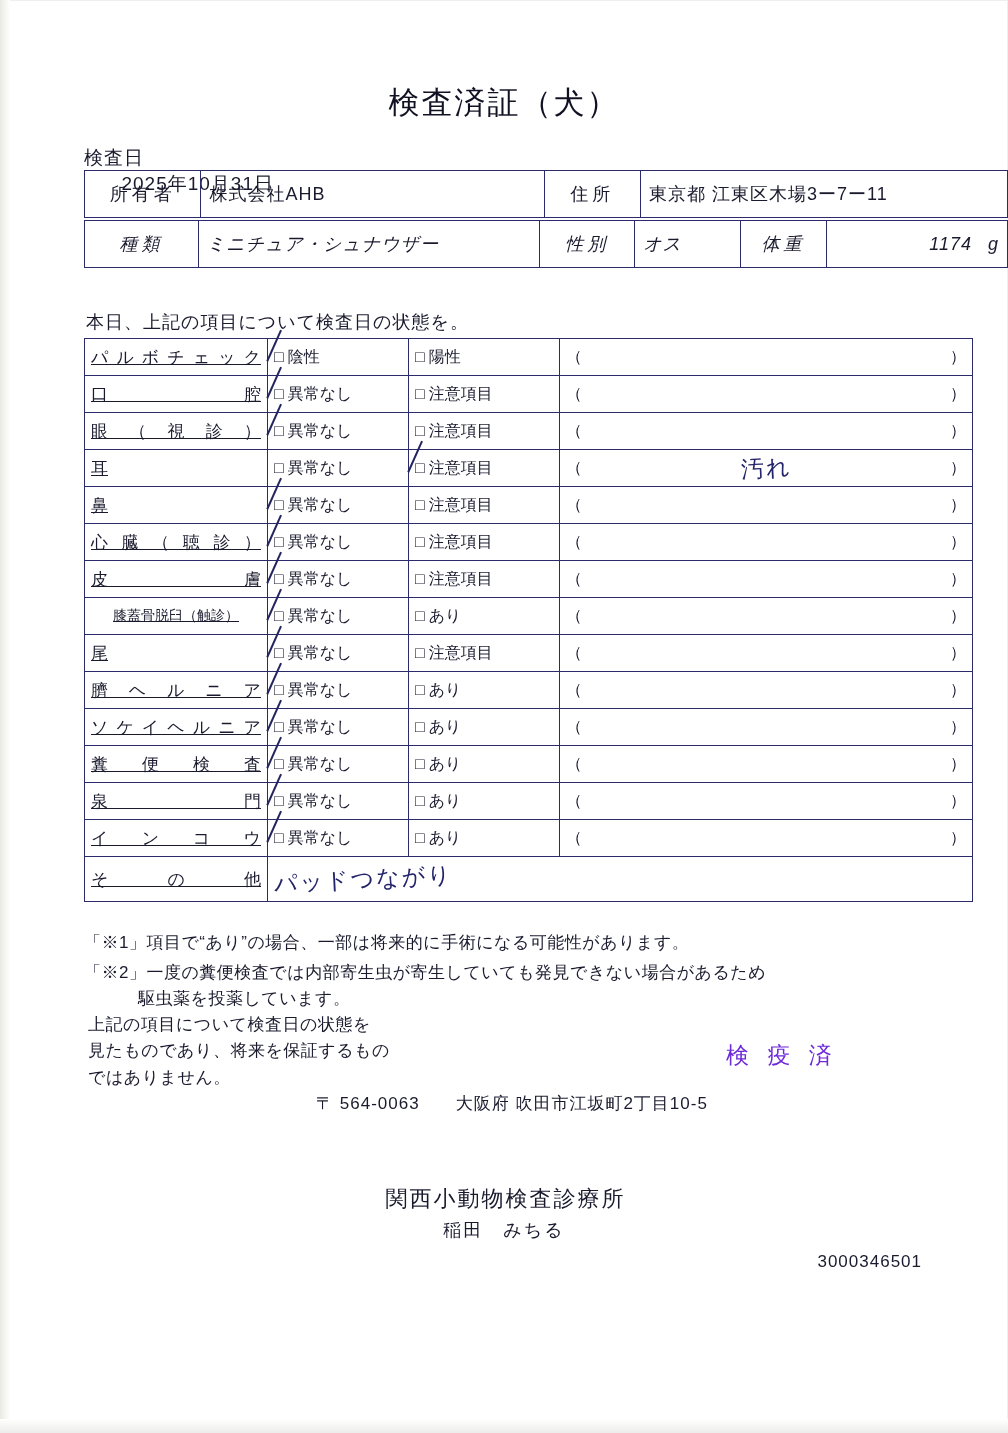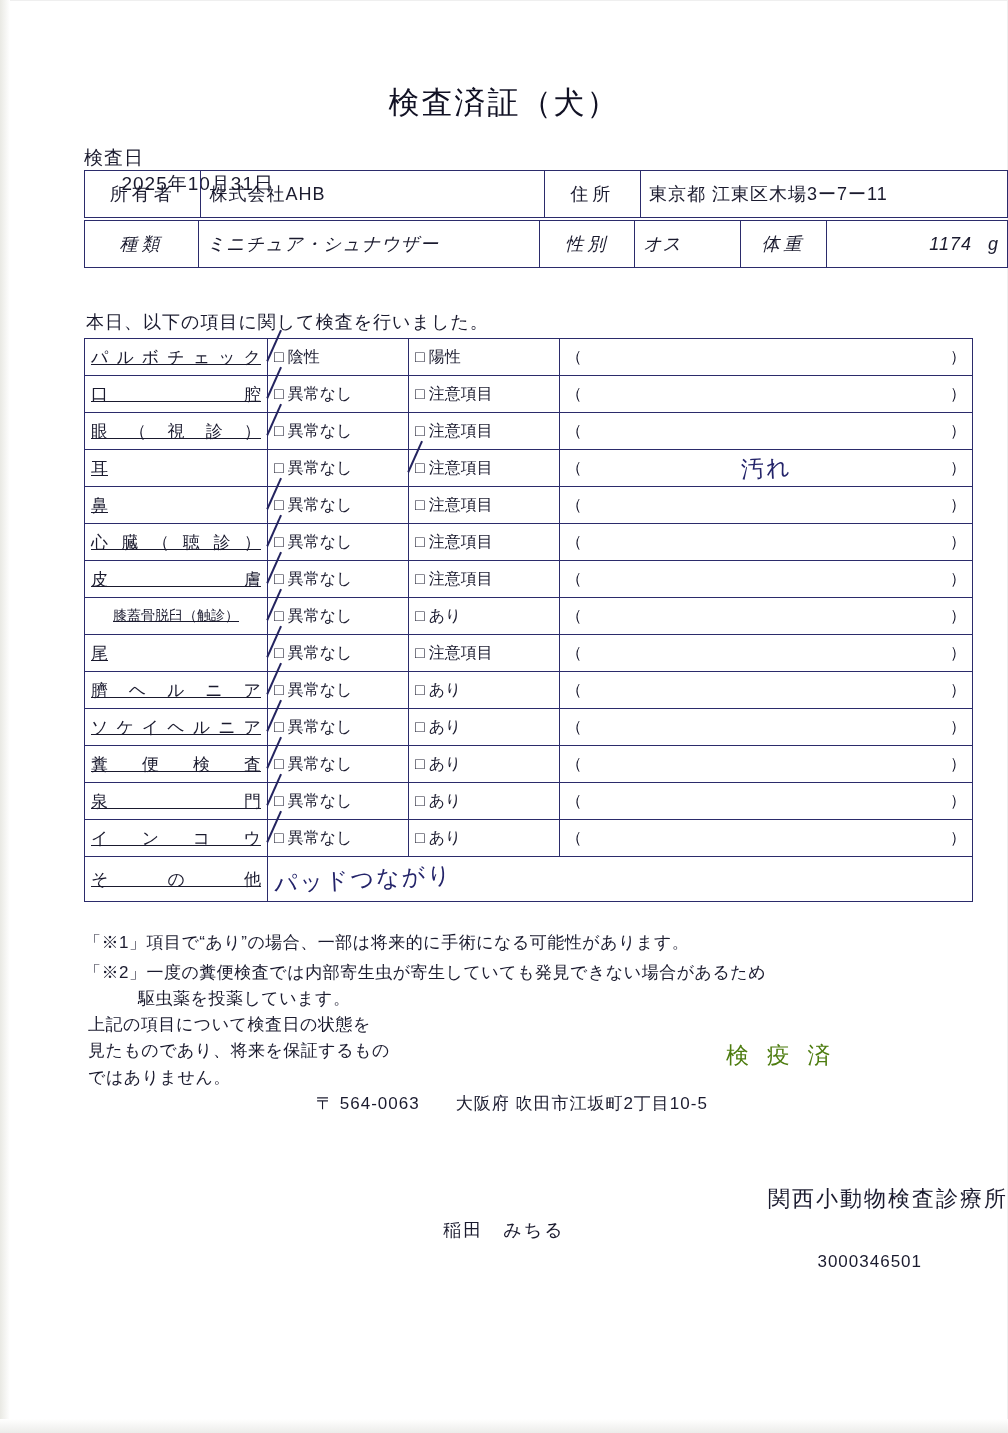--- a/index.html
+++ b/index.html
@@ -179,34 +179,33 @@
     font-size: 17px;
     line-height: 1.55;
     letter-spacing: 0.5px;
   }
   .stamp {
     position: absolute;
     left: 726px;
     top: 1040px;
     font-size: 23px;
     letter-spacing: 6px;
-    color: #4d7c0f;
-    font-family: Liberation Serif, serif;
+    color: #6d28d9;
   }
   .addr {
     position: absolute;
     left: 16px; right: 0;
     text-align: center;
     font-size: 17px;
     letter-spacing: 1px;
   }
   .clinic {
     position: absolute;
     left: 3px; right: 0;
-    text-align: right;
+    text-align: center;
     font-size: 22px;
     letter-spacing: 2px;
   }
   .docname {
     position: absolute;
     left: 0; right: 0;
     text-align: center;
     font-size: 18px;
     letter-spacing: 2px;
   }
@@ -252,21 +251,21 @@
       <td class="val" style="width:92px">オス</td>
       <td class="lbl" style="width:70px">体重</td>
       <td class="val" style="width:170px;text-align:right">
         <span>1174</span>
         <span style="margin-left:10px">g</span>
       </td>
     </tr>
   </tbody>
     </table>
 
-  <div class="note-line">本日、以下の項目に関して検査を行いました。</div>
+  <div class="note-line">本日、上記の項目について検査日の状態を。</div>
 
   <table id="items-table">
     <tbody id="items-body">
         <tr>
           <td class="item-name">パルボチェック</td>
           <td class="opt"><span class="box checked">□</span><span>陰性</span></td>
           <td class="opt opt2"><span class="box">□</span><span>陽性</span></td>
           <td class="paren">
             <div class="paren-inner">
               <span>（</span>

